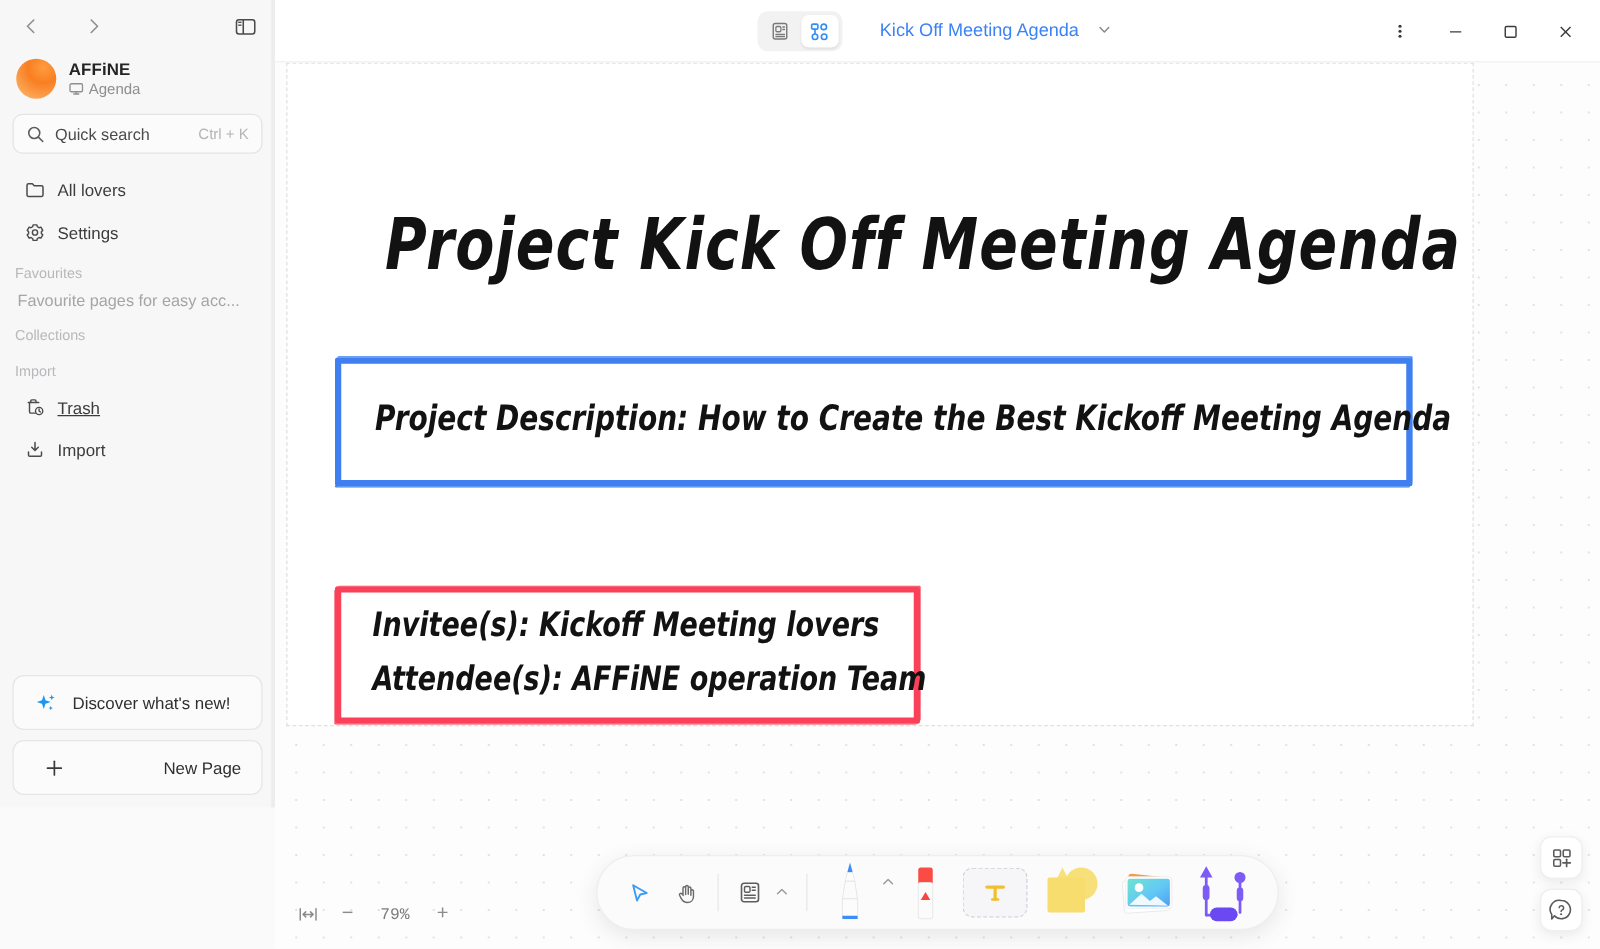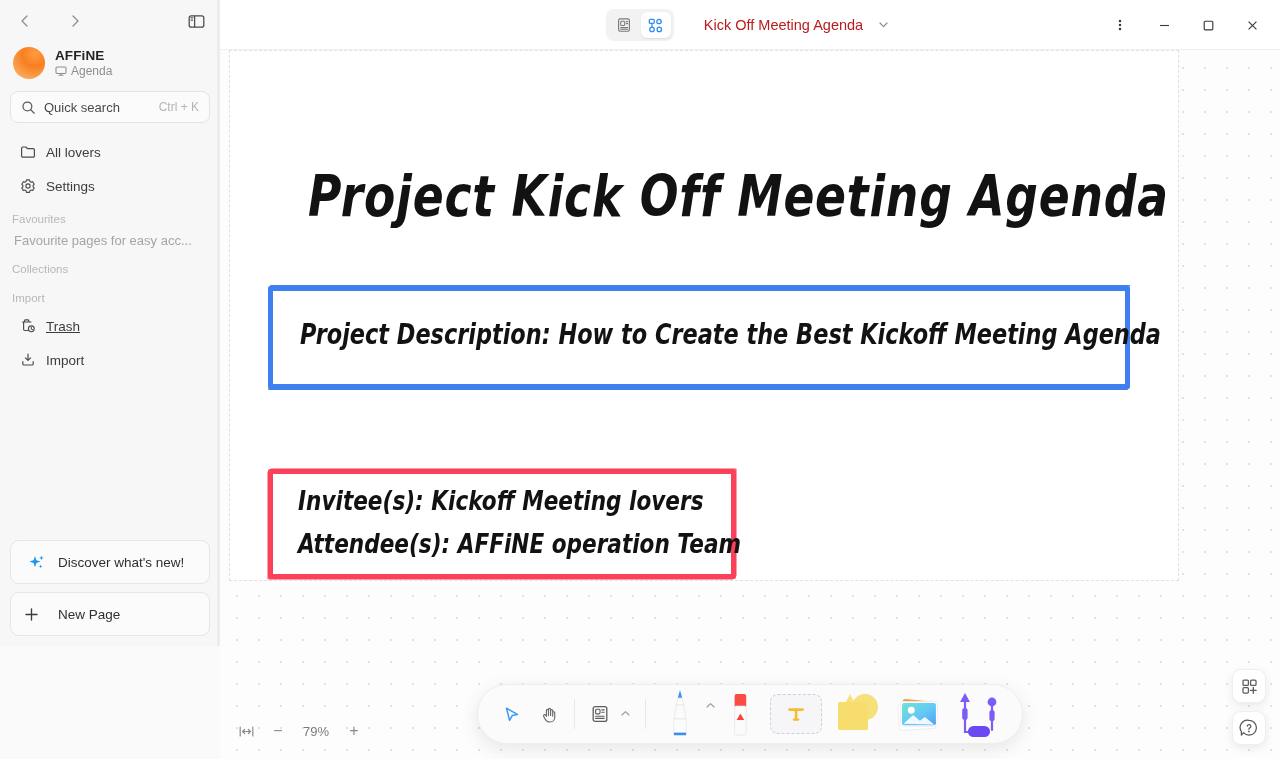--- a/index.html
+++ b/index.html
@@ -71,21 +71,21 @@
     font-size: 13px; color: #a5a4a8; padding: 3px 12px 3px 14px;
     white-space: nowrap; overflow: hidden; text-overflow: ellipsis;
   }
   .sb-bottom { margin-top: auto; padding: 0 10px 10px 10px; display: flex; flex-direction: column; gap: 8px; }
   .sb-btn {
     height: 44px; border: 1px solid #e6e6e6; border-radius: 9px;
     background: #fbfbfb; display: flex; align-items: center;
     gap: 12px; padding: 0 16px; font-size: 13.5px; color: #2f2f2f;
     cursor: pointer;
   }
-  .sb-btn.newpage { justify-content: flex-start; padding-left: 12px; gap: 18px; }
+  .sb-btn.newpage { justify-content: space-between; padding-left: 24px; gap: 18px; }
   .sidebar-resizer {
     position: absolute; right: 0; top: 0; width: 3px; height: 100%;
     background: #ededed; cursor: col-resize;
   }
 
   
   .main {
     flex: 1; height: 759px; position: relative;
     background: #fcfcfc; display: flex; flex-direction: column;
   }
@@ -101,21 +101,21 @@
   .mode-switch {
     display: flex; align-items: center; gap: 2px;
     background: #f2f2f2; border-radius: 8px; padding: 3px;
   }
   .mode-btn {
     width: 30px; height: 26px; border-radius: 6px;
     display: flex; align-items: center; justify-content: center;
     cursor: pointer;
   }
   .mode-btn.active { background: #ffffff; box-shadow: 0 1px 2px rgba(0,0,0,.09); }
-  .doc-title { font-size: 14.5px; color: #b91c1c; margin-left: 8px; padding-left: 12px; }
+  .doc-title { font-size: 14.5px; color: #3b82f6; margin-left: 8px; padding-left: 12px; }
   .title-chevron { color: #8a8a8a; font-size: 11px; cursor: pointer; padding: 0 4px; }
   .tb-right {
     position: absolute; right: 0; top: 0; height: 50px;
     display: flex; align-items: center; gap: 0; padding-right: 6px;
   }
   .win-btn {
     width: 44px; height: 36px; display: flex; align-items: center;
     justify-content: center; cursor: pointer; color: #3a3a3a;
   }
 
@@ -166,21 +166,21 @@
   .zoombar {
     position: absolute; left: 12px; bottom: 14px;
     display: flex; align-items: center; gap: 4px;
     z-index: 5;
   }
   .zb-btn {
     width: 28px; height: 28px; border-radius: 6px;
     display: flex; align-items: center; justify-content: center;
     color: #8b8b8b; font-size: 16px; cursor: pointer;
   }
-  .zb-value { font-size: 13px; color: #7c7c7c; min-width: 40px; text-align: center; cursor: pointer; }
+  .zb-value { font-size: 13px; color: #7c7c7c; min-width: 40px; text-align: center; cursor: pointer; font-family: Liberation Mono, monospace; }
 
   
   .edgeless-toolbar {
     position: absolute; left: 50%; transform: translateX(-50%);
     bottom: 15px; height: 60px;
     background: #fbfbfb; border: 1px solid #eeeeee;
     border-radius: 30px;
     box-shadow: 0 5px 18px rgba(66,65,73,.12);
     display: flex; align-items: center; z-index: 5;
     padding: 0 6px;

